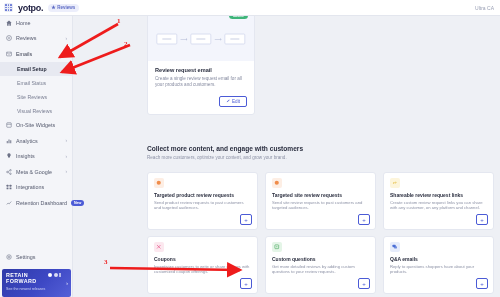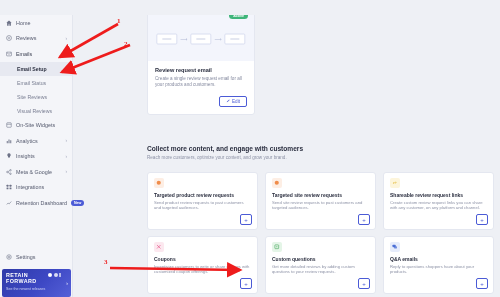--- a/index.html
+++ b/index.html
@@ -168,20 +168,39 @@
   .anno-num {
     position: absolute; color: #ee1c1c; font-size: 7px; font-weight: bold;
     font-family: "Liberation Serif", serif; z-index: 21;
   }
 </style>
 </head>
 <body>
 
 <div class="app">
 
+  <div class="topbar">
+    <div class="grid-icon">
+      <i></i>
+        <i></i>
+        <i></i>
+        <i></i>
+        <i></i>
+        <i></i>
+        <i></i>
+        <i></i>
+        <i></i>
+    </div>
+    <div class="brand">yotpo.</div>
+    <div class="brand-badge">
+      <span class="star">★</span>
+      <span>Reviews</span>
+    </div>
+    <div class="topbar-right">Ultra CA</div>
+  </div>
 
   <div class="sidebar">
 
     <div class="nav-item">
       <span class="ico">
         <svg width="6" height="6" viewBox="0 0 16 16" fill="currentColor">
             <path d="M8 1 1 7h2v8h4v-5h2v5h4V7h2z"></path>
           </svg>
       </span>
       <span class="lbl">Home</span>

